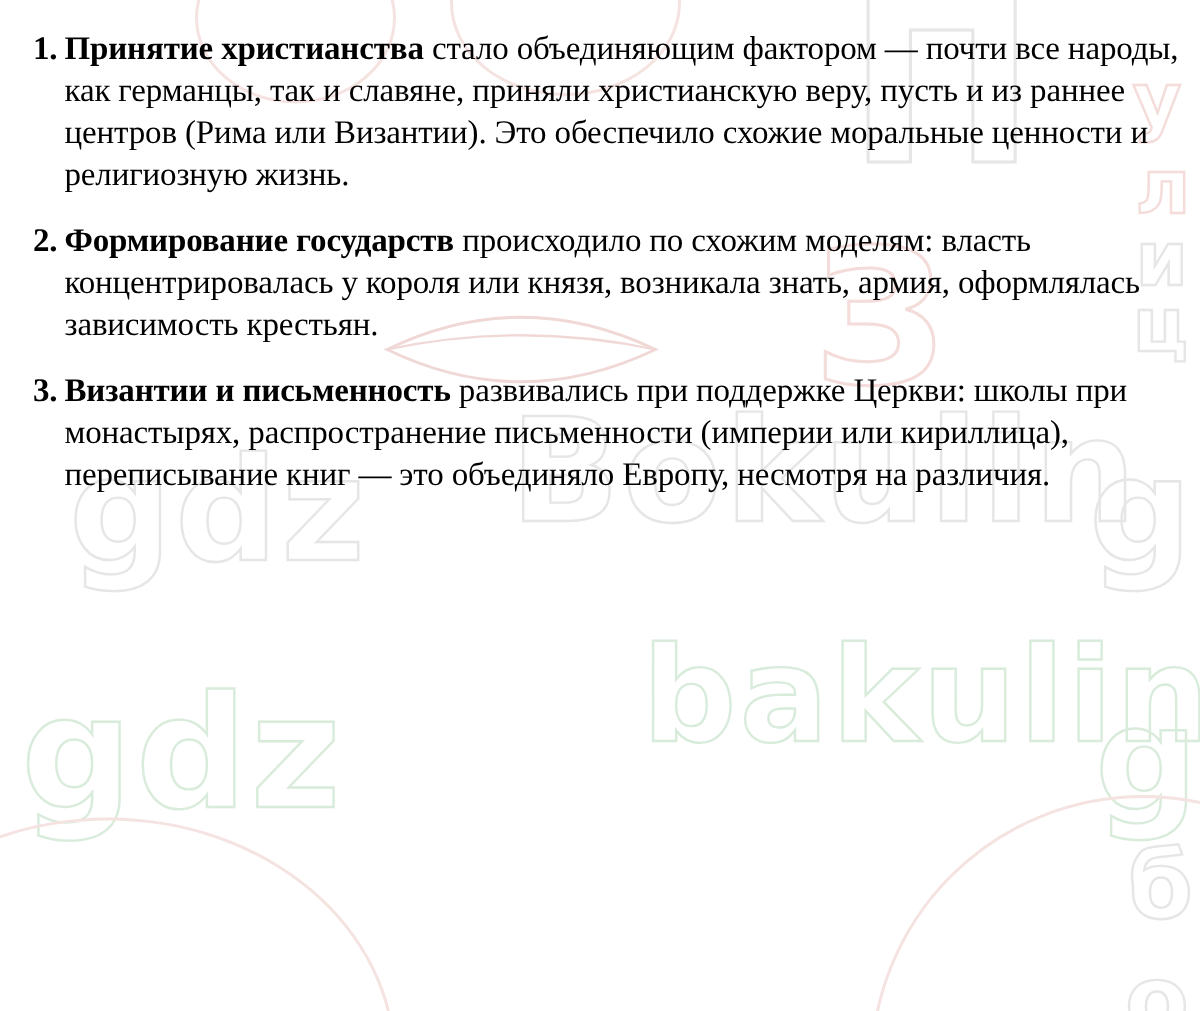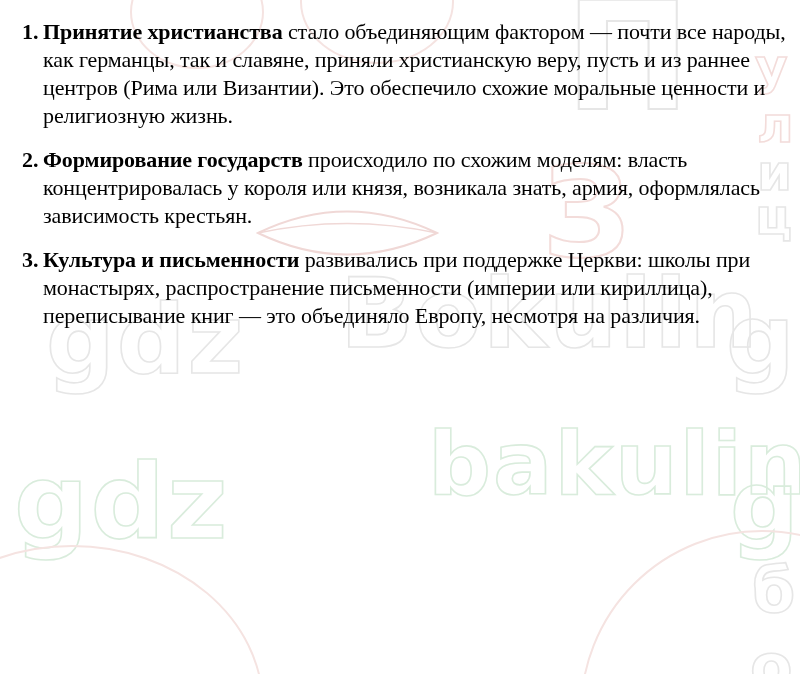--- a/index.html
+++ b/index.html
@@ -120,19 +120,19 @@
       <li class="arg">
         <span class="arg-num">1.</span>
         <p class="arg-text"><b>Принятие христианства</b><span> стало объединяющим фактором — почти все народы, как германцы, так и славяне, приняли христианскую веру, пусть и из раннее центров (Рима или Византии). Это обеспечило схожие моральные ценности и религиозную жизнь.</span></p>
       </li>
       <li class="arg">
         <span class="arg-num">2.</span>
         <p class="arg-text"><b>Формирование государств</b><span> происходило по схожим моделям: власть концентрировалась у короля или князя, возникала знать, армия, оформлялась зависимость крестьян.</span></p>
       </li>
       <li class="arg">
         <span class="arg-num">3.</span>
-        <p class="arg-text"><b>Культура и письменности</b><span> развивались при поддержке Церкви: школы при монастырях, распространение письменности (империи или кириллица), переписывание книг — это объединяло Европу, несмотря на различия.</span></p>
+        <p class="arg-text"><b>Византии и письменность</b><span> развивались при поддержке Церкви: школы при монастырях, распространение письменности (империи или кириллица), переписывание книг — это объединяло Европу, несмотря на различия.</span></p>
       </li>
     </ol>
 
 
   </div>
 </div>
 
 </body></html>

